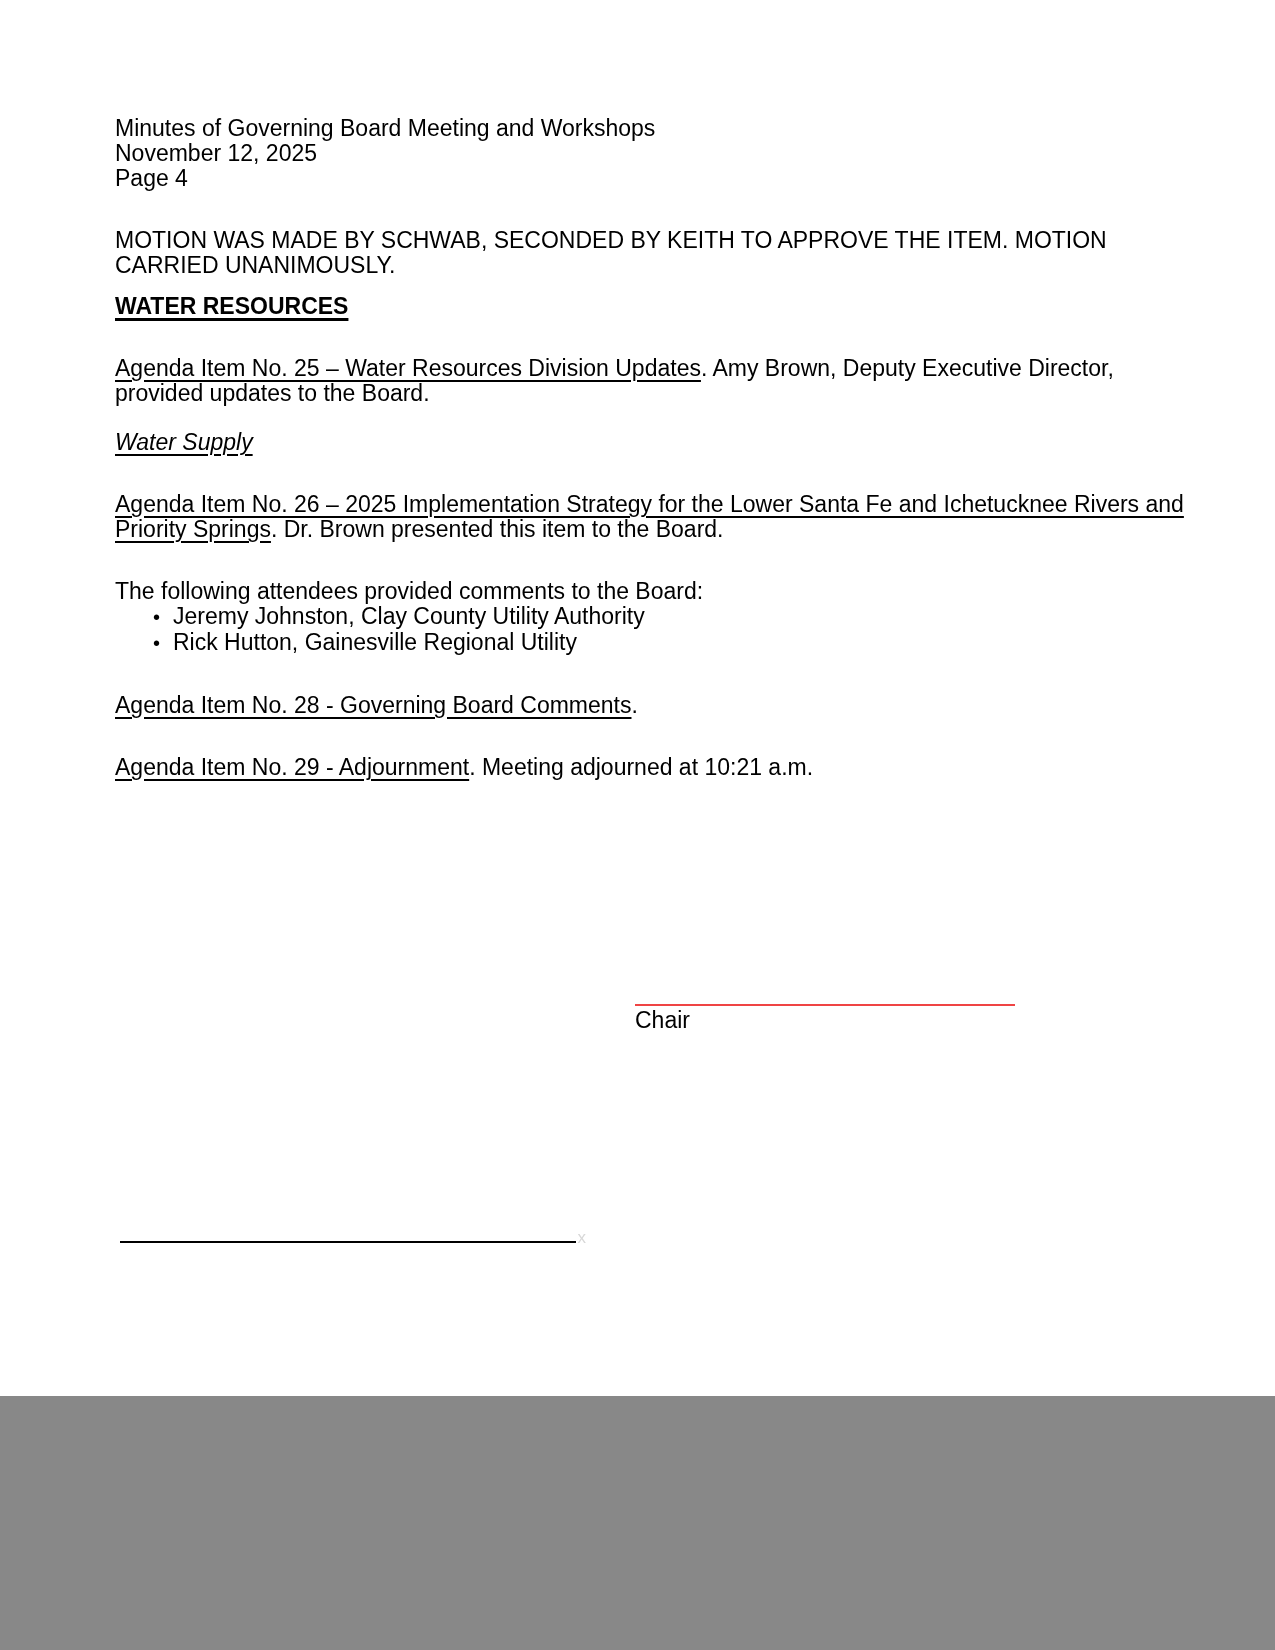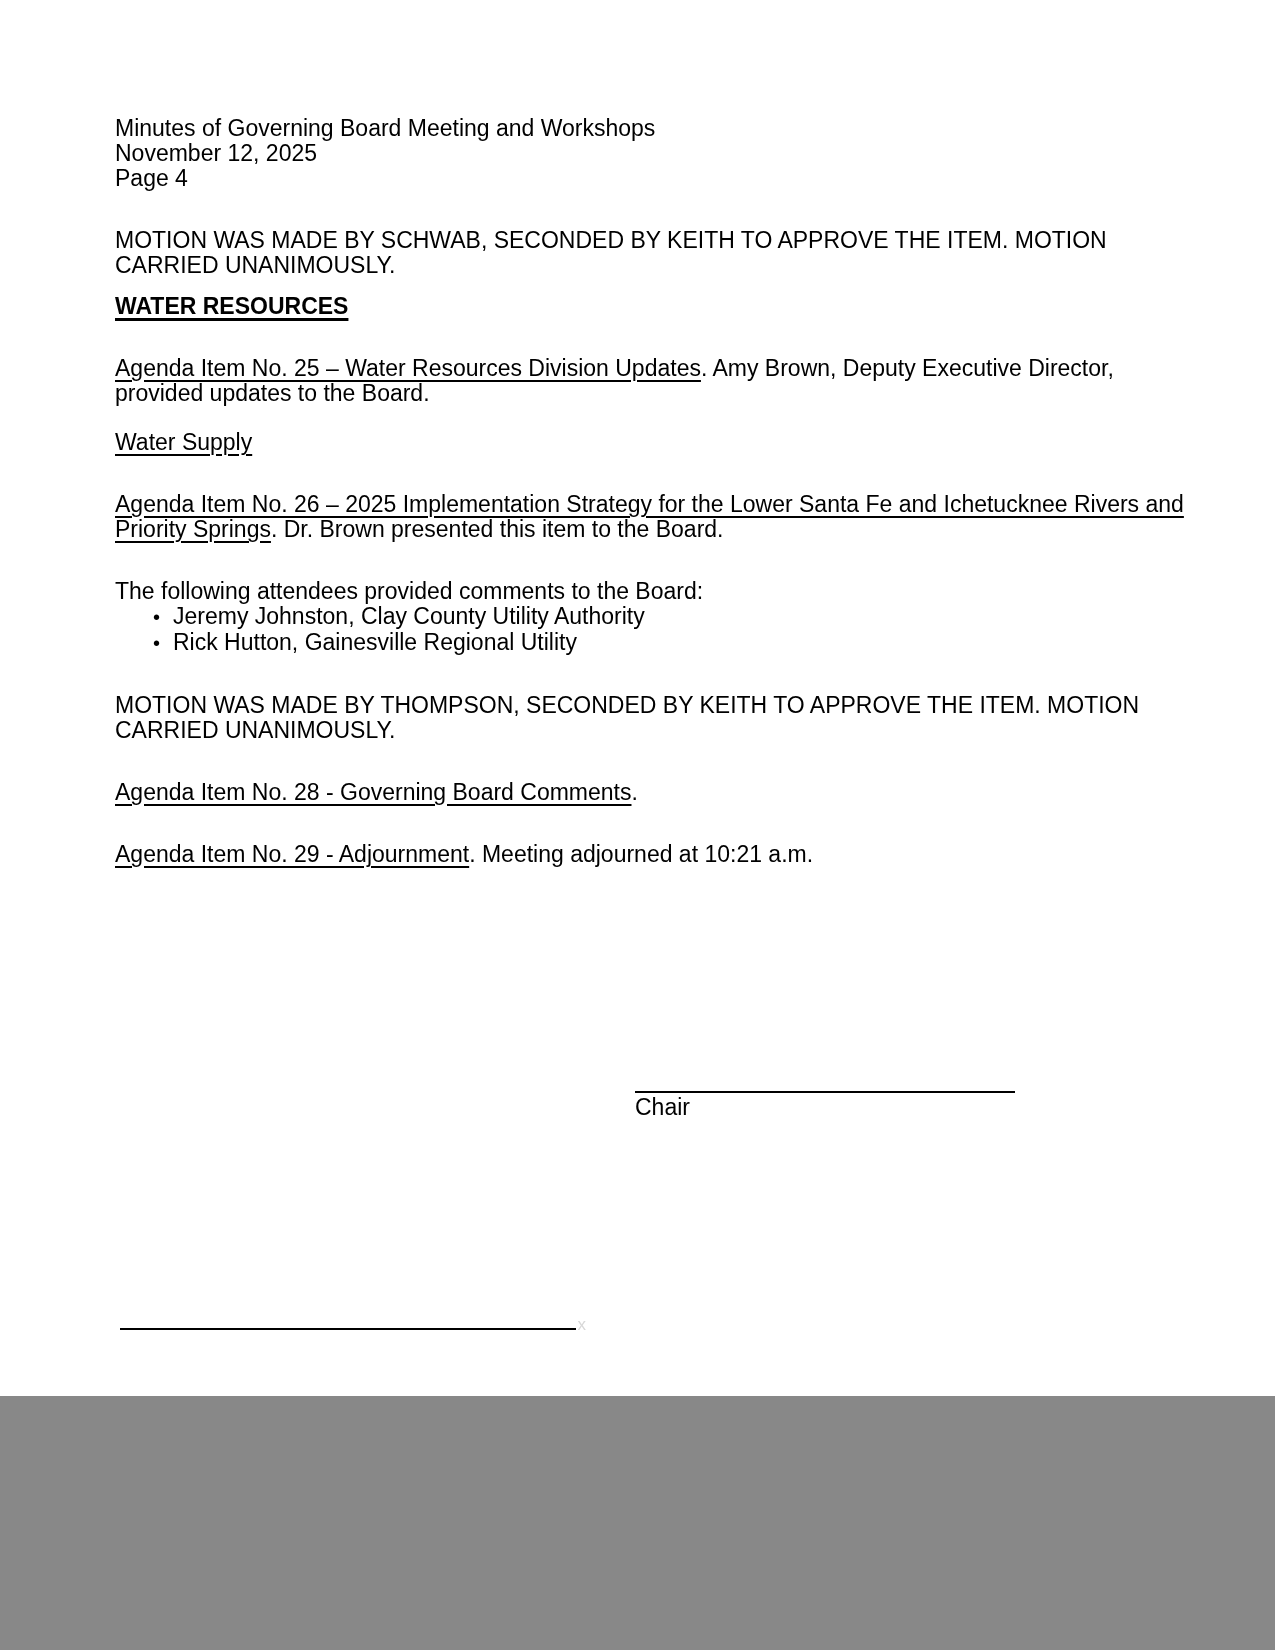--- a/index.html
+++ b/index.html
@@ -29,20 +29,21 @@
   }
   .heading {
     margin: 16px 0 0 0;
     font-weight: bold;
     text-decoration: underline;
     text-decoration-thickness: 2.5px;
     text-underline-offset: 4px;
   }
   .subheading {
     margin: 24px 0 0 0;
+    font-style: italic;
     text-decoration: underline;
     text-decoration-thickness: 2px;
     text-underline-offset: 4px;
   }
   .u {
     text-decoration: underline;
     text-decoration-thickness: 2px;
     text-underline-offset: 4px;
   }
   ul.attendees {
@@ -55,21 +56,21 @@
     align-items: baseline;
   }
   ul.attendees .bullet {
     width: 20px;
     flex: 0 0 20px;
     font-size: 20px;
   }
   .sig-chair {
     margin: 224px 0 0 520px;
     width: 380px;
-    border-top: 2px solid #000000;
+    border-top: 2px solid #ef4444;
     padding-top: 2px;
   }
   .attest {
     margin: 35px 0 0 0;
   }
   .sig-attest-line {
     position: relative;
     margin: 208px 0 0 5px;
     width: 456px;
     height: 0;
@@ -118,21 +119,20 @@
     <li>
       <span class="bullet">•</span>
       <span>Jeremy Johnston, Clay County Utility Authority</span>
     </li>
     <li>
       <span class="bullet">•</span>
       <span>Rick Hutton, Gainesville Regional Utility</span>
     </li>
   </ul>
 
-  <p class="para">MOTION WAS MADE BY THOMPSON, SECONDED BY KEITH TO APPROVE THE ITEM. MOTION CARRIED UNANIMOUSLY.</p>
 
 
 
   <p class="para"><span class="u">Agenda Item No. 28 - Governing Board Comments</span><span>.</span></p>
 
   <p class="para"><span class="u">Agenda Item No. 29 - Adjournment</span><span>. Meeting adjourned at 10:21 a.m.</span></p>
 
   <div class="sig-chair">
     <span>Chair</span>
   </div>

